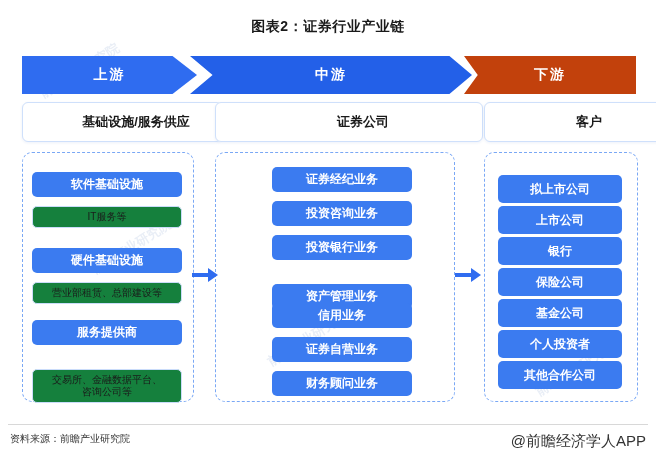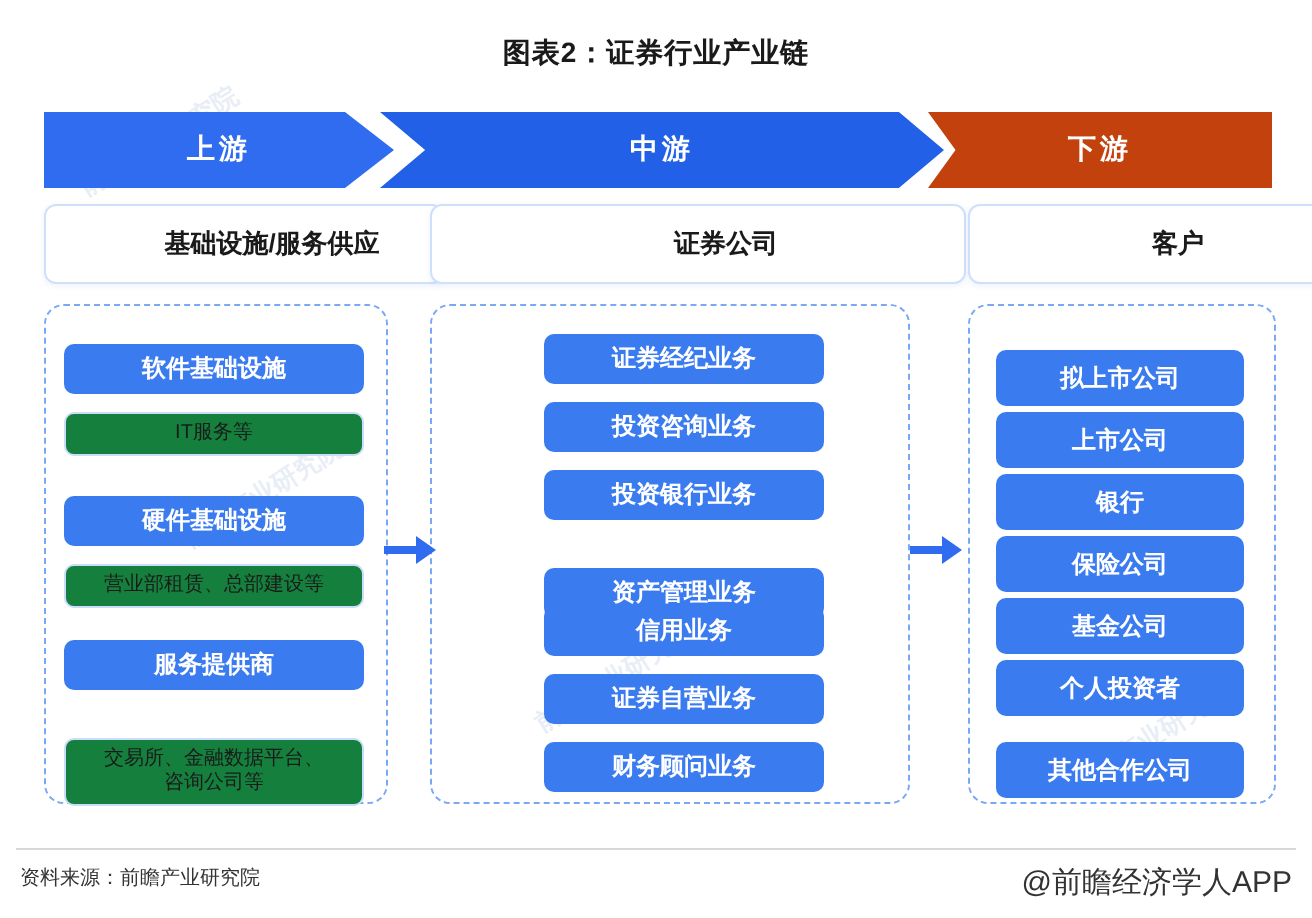--- a/index.html
+++ b/index.html
@@ -235,21 +235,21 @@
 <div class="chip chip-blue m-b" style="top:303px;">信用业务</div>
 <div class="chip chip-blue m-b" style="top:337px;">证券自营业务</div>
 <div class="chip chip-blue m-b" style="top:371px;">财务顾问业务</div>
 
 <div class="chip chip-blue d-b" style="top:175px;">拟上市公司</div>
 <div class="chip chip-blue d-b" style="top:206px;">上市公司</div>
 <div class="chip chip-blue d-b" style="top:237px;">银行</div>
 <div class="chip chip-blue d-b" style="top:268px;">保险公司</div>
 <div class="chip chip-blue d-b" style="top:299px;">基金公司</div>
 <div class="chip chip-blue d-b" style="top:330px;">个人投资者</div>
-<div class="chip chip-blue d-b" style="top:371px;">其他合作公司</div>
+<div class="chip chip-blue d-b" style="top:361px;">其他合作公司</div>
 
 <div class="arrow arrow-1">
   <div class="bar"></div>
     <div class="head"></div>
 </div>
 <div class="arrow arrow-2">
   <div class="bar"></div>
     <div class="head"></div>
 </div>
 

